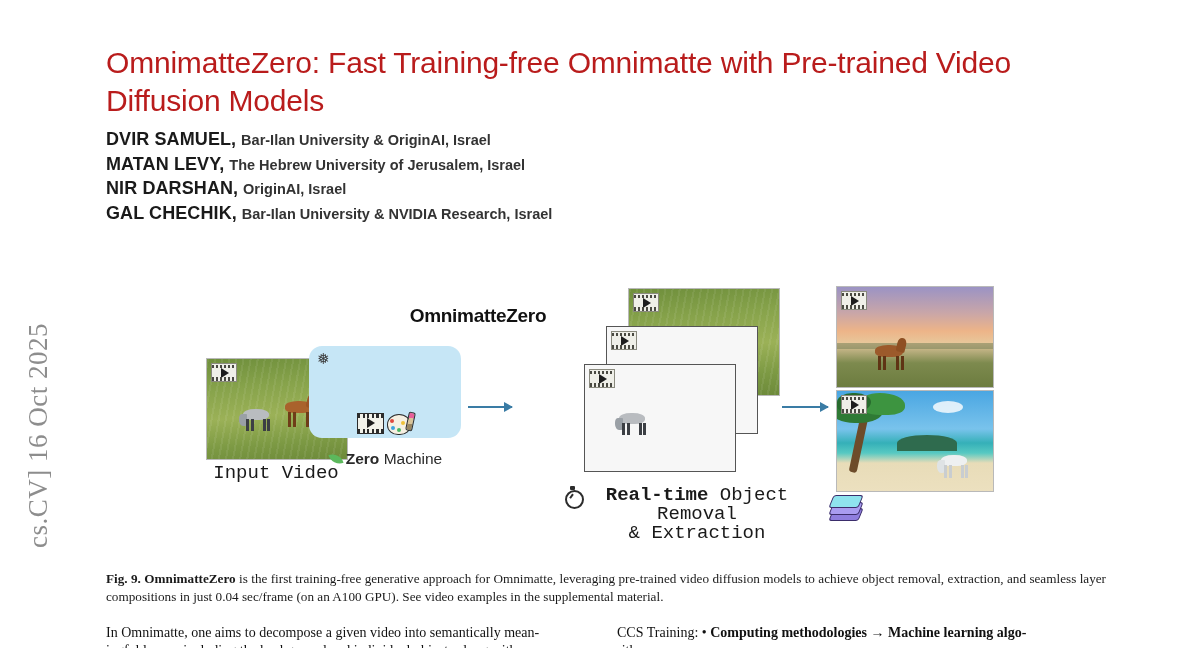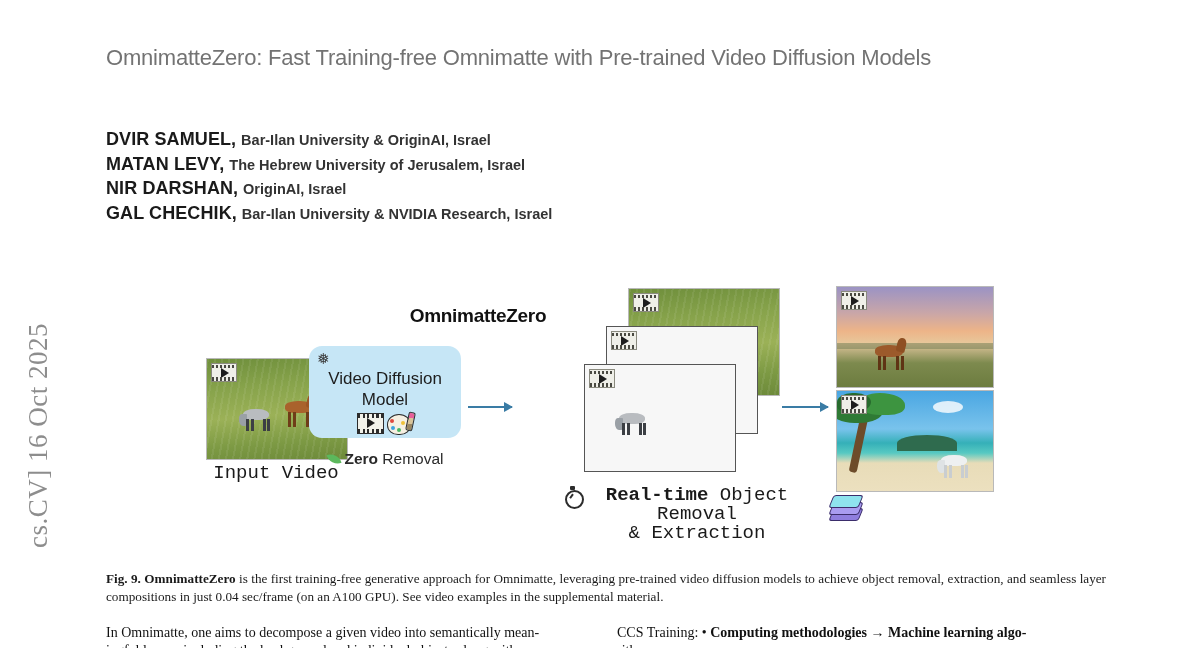--- a/index.html
+++ b/index.html
@@ -13,22 +13,22 @@
   .arxiv-stamp{
     position:absolute;left:-152px;top:420px;width:380px;
     transform:rotate(-90deg);transform-origin:center center;
     font-family:"Liberation Serif",serif;font-size:27px;color:#8d8d8d;
     letter-spacing:.5px;white-space:nowrap;text-align:center;
   }
 
   
   .title{
     position:absolute;left:106px;top:44px;width:1000px;
-    font-family:"Liberation Sans",sans-serif;font-size:22px;line-height:1.28;
-    font-weight:400;color:#737373;letter-spacing:-.2px;
+    font-family:"Liberation Sans",sans-serif;font-size:30px;line-height:1.28;
+    font-weight:400;color:#b91c1c;letter-spacing:-.2px;
   }
   .authors{position:absolute;left:106px;top:128px;width:820px;font-weight:bold;}
   .author-line{font-size:17.5px;line-height:23.5px;color:#1a1a1a;white-space:nowrap;}
   .author-name{font-size:18px;letter-spacing:.1px;}
   .author-aff{font-size:14.5px;color:#333;}
 
   
   .figure{position:absolute;left:106px;top:278px;width:1000px;height:270px;}
 
   .fig-label{
@@ -224,41 +224,37 @@
       <div class="play-badge">
           <div class="play-tri"></div>
         </div>
     </div>
     <div class="fig-label" style="left:100px;top:186px;width:140px;">Input Video</div>
 
     <div class="arrow" style="left:246px;top:128px;width:50px;"></div>
 
     <div class="model-box">
       <div class="snowflake">❅</div>
-      <div class="model-text">
-        <div>Video Diffusion</div>
-        <div>Model</div>
-      </div>
       <div class="model-icons">
         <div class="film-icon">
             <div class="film-tri"></div>
           </div>
         <div class="palette">
           <div class="palette-body"></div>
           <div class="p-dot" style="left:3px;top:7px;background:#e0483f;"></div>
           <div class="p-dot" style="left:4px;top:14px;background:#3fa3e0;"></div>
           <div class="p-dot" style="left:10px;top:16px;background:#49b563;"></div>
           <div class="p-dot" style="left:14px;top:9px;background:#f0c23a;"></div>
           <div class="brush-h"></div>
         </div>
       </div>
     </div>
 
     <div class="zero-training">
-      <span class="leaf"></span><b>Zero</b><span> Removal</span>
+      <span class="leaf"></span><b>Zero</b><span> Machine</span>
     </div>
 
     <div class="arrow" style="left:362px;top:128px;width:44px;"></div>
 
     <div>
 
       <div class="thumb" style="left:522px;top:10px;width:150px;height:106px;">
         <div class="art-grass"></div>
         <div class="play-badge">
             <div class="play-tri"></div>

